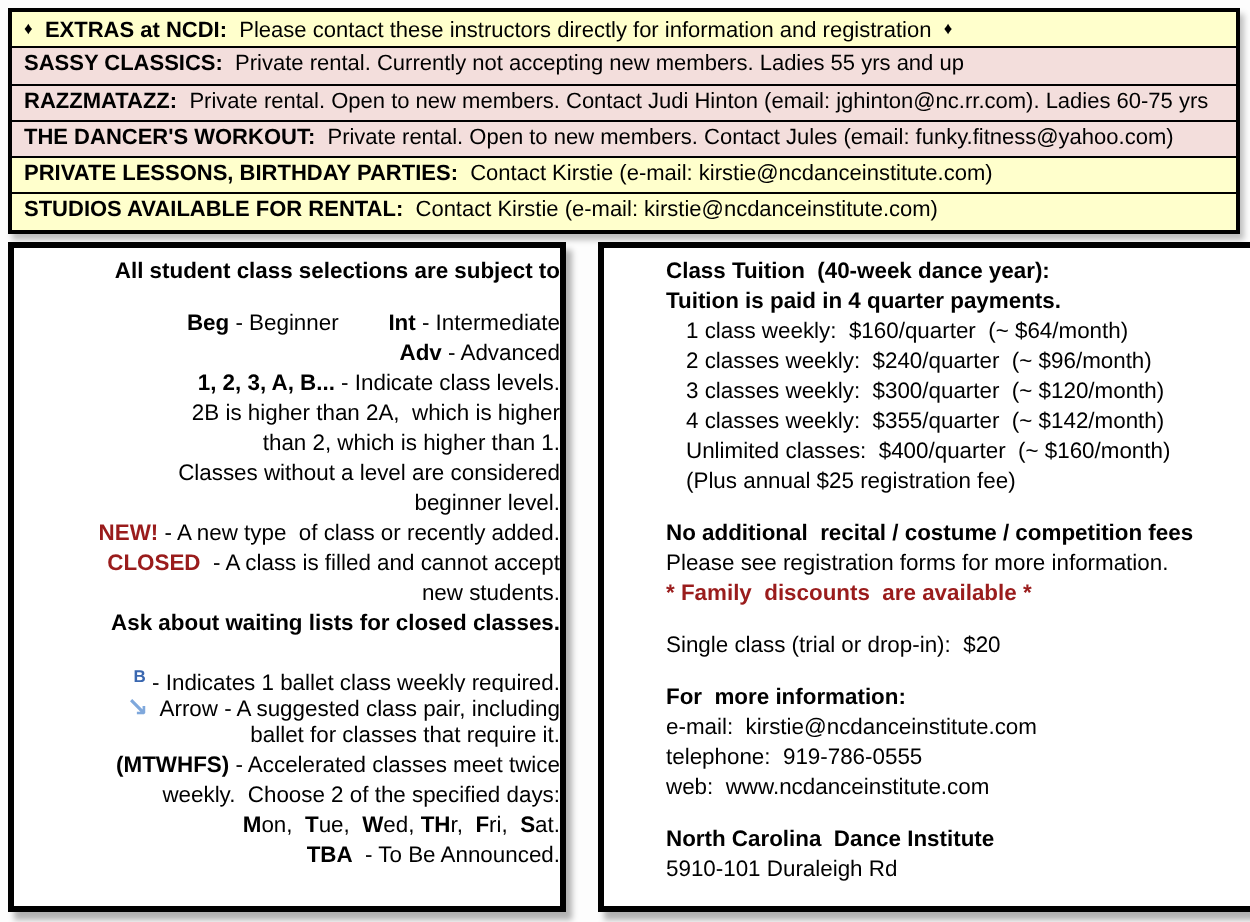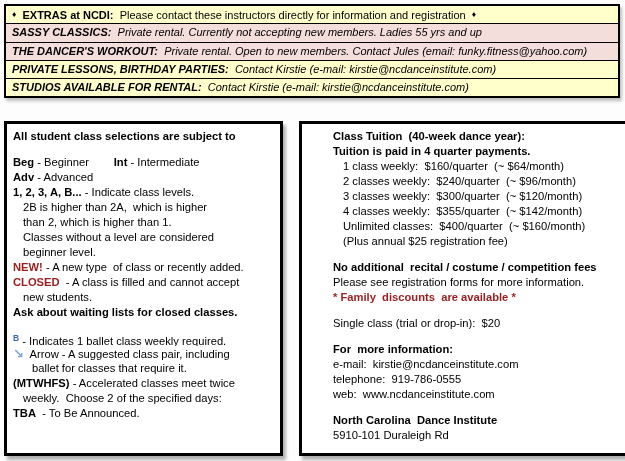--- a/index.html
+++ b/index.html
@@ -26,34 +26,34 @@
     border:2px solid #000;
     background:#a3a3a3;
     box-shadow:2px 3px 3px rgba(0,0,0,0.25);
   }
   .banner .line{
     height:17.3px;line-height:17.6px;
     padding-left:6px;
     font-size:11px;
     white-space:pre;overflow:hidden;
   }
-  .banner .line + .line{border-top:1px solid #000;font-style:italic;}
+  .banner .line + .line{border-top:1px solid #000;}
   .bg-y{background:var(--yellow);}
   .bg-p{background:var(--pink);}
 
   
   .box{
     position:absolute;top:121px;height:324px;
     background:#fff;
     border:3px solid #000;
     box-shadow:3px 4px 3px rgba(0,0,0,0.3);
     font-size:11.2px;
     padding-top:5px;
   }
-  .left-box{left:4px;width:267px;padding-left:6px;}
+  .left-box{left:4px;width:267px;padding-left:6px;text-align:right;}
   .right-box{left:299px;width:302px;padding-left:31px;}
   .box .line{height:15px;line-height:15px;white-space:pre;overflow:hidden;}
   .box .line.blank{height:11px;}
   .ind1{padding-left:10px;}
   .ind2{padding-left:19px;}
 
   
   .s-r{font-weight:normal;}
   .s-b{font-weight:bold;}
   .s-dri{color:var(--dr);font-weight:bold;}
@@ -62,20 +62,21 @@
   .s-arrow{color:var(--arrowblue);font-weight:bold;font-size:13px;}
   .s-dia{font-size:8.5px;vertical-align:1.5px;}
 </style>
 </head>
 <body>
 
 <div class="page">
   <div class="banner">
       <div class="line bg-y"><span class="s-dia">♦</span><span class="s-b">  EXTRAS at NCDI:</span><span class="s-r">  Please contact these instructors directly for information and registration  </span><span class="s-dia">♦</span></div>
       <div class="line bg-p"><span class="s-b">SASSY CLASSICS:</span><span class="s-r">  Private rental. Currently not accepting new members. Ladies 55 yrs and up</span></div>
+      <div class="line bg-p"><span class="s-b">RAZZMATAZZ:</span><span class="s-r">  Private rental. Open to new members. Contact Judi Hinton (email: jghinton@nc.rr.com). Ladies 60-75 yrs</span></div>
       <div class="line bg-p"><span class="s-b">THE DANCER'S WORKOUT:</span><span class="s-r">  Private rental. Open to new members. Contact Jules (email: funky.fitness@yahoo.com)</span></div>
       <div class="line bg-y"><span class="s-b">PRIVATE LESSONS, BIRTHDAY PARTIES:</span><span class="s-r">  Contact Kirstie (e-mail: kirstie@ncdanceinstitute.com)</span></div>
       <div class="line bg-y"><span class="s-b">STUDIOS AVAILABLE FOR RENTAL:</span><span class="s-r">  Contact Kirstie (e-mail: kirstie@ncdanceinstitute.com)</span></div>
     </div>
 
   <div class="box left-box">
       <div class="line"><span class="s-b">All student class selections are subject to</span></div>
       <div class="line blank"></div>
       <div class="line"><span class="s-b">Beg</span><span class="s-r"> - Beginner        </span><span class="s-b">Int</span><span class="s-r"> - Intermediate</span></div>
       <div class="line"><span class="s-b">Adv</span><span class="s-r"> - Advanced</span></div>
@@ -87,20 +88,21 @@
       <div class="line"><span class="s-dri">NEW!</span><span class="s-r"> - A new type  of class or recently added.</span></div>
       <div class="line"><span class="s-drb">CLOSED</span><span class="s-r">  - A class is filled and cannot accept</span></div>
       <div class="line ind1"><span class="s-r">new students.</span></div>
       <div class="line"><span class="s-b">Ask about waiting lists for closed classes.</span></div>
       <div class="line blank"></div>
       <div class="line"><span class="s-sup">B</span><span class="s-r"> - Indicates 1 ballet class weekly required.</span></div>
       <div class="line"><span class="s-arrow">↘</span><span class="s-r">  Arrow - A suggested class pair, including</span></div>
       <div class="line ind2"><span class="s-r">ballet for classes that require it.</span></div>
       <div class="line"><span class="s-b">(MTWHFS)</span><span class="s-r"> - Accelerated classes meet twice</span></div>
       <div class="line ind1"><span class="s-r">weekly.  Choose 2 of the specified days:</span></div>
+      <div class="line ind1"><span class="s-b">M</span><span class="s-r">on,  </span><span class="s-b">T</span><span class="s-r">ue,  </span><span class="s-b">W</span><span class="s-r">ed, </span><span class="s-b">TH</span><span class="s-r">r,  </span><span class="s-b">F</span><span class="s-r">ri,  </span><span class="s-b">S</span><span class="s-r">at.</span></div>
       <div class="line"><span class="s-b">TBA</span><span class="s-r">  - To Be Announced.</span></div>
     </div>
 
   <div class="box right-box">
       <div class="line"><span class="s-b">Class Tuition  (40-week dance year):</span></div>
       <div class="line"><span class="s-b">Tuition is paid in 4 quarter payments.</span></div>
       <div class="line ind1"><span class="s-r">1 class weekly:  $160/quarter  (~ $64/month)</span></div>
       <div class="line ind1"><span class="s-r">2 classes weekly:  $240/quarter  (~ $96/month)</span></div>
       <div class="line ind1"><span class="s-r">3 classes weekly:  $300/quarter  (~ $120/month)</span></div>
       <div class="line ind1"><span class="s-r">4 classes weekly:  $355/quarter  (~ $142/month)</span></div>

